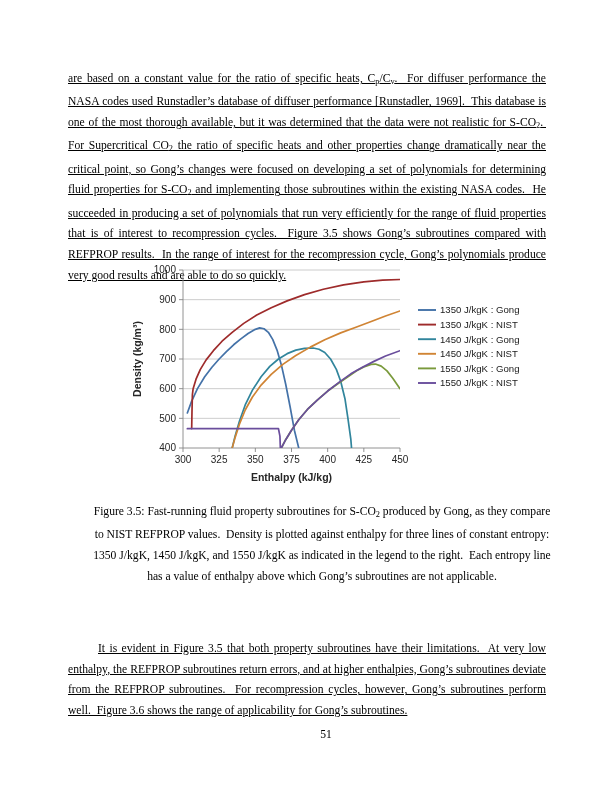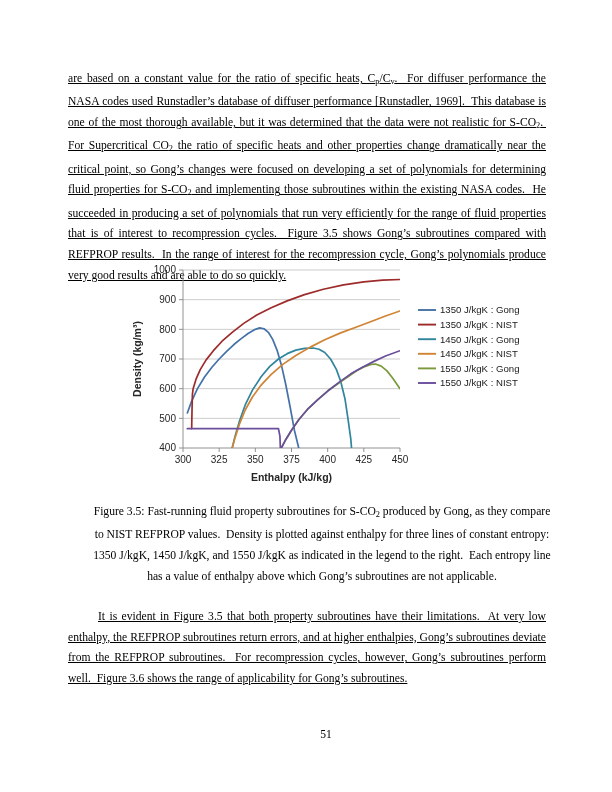--- a/index.html
+++ b/index.html
@@ -26,21 +26,21 @@
     left: 68px;
     width: 478px;
     font-size: 11.6px;
     line-height: 20.6px;
     text-align: justify;
     color: #000;
     text-decoration: underline;
   }
   #para-1 { top: 69px; }
   #para-3 { top: 607px; }
-  .indent { text-indent: 30px; }
+  .indent { text-indent: 30px; margin-top: 32px; }
   sub { font-size: 0.72em; vertical-align: -0.22em; }
 
   
   .figure {
     position: absolute;
     left: 128px;
     top: 258px;
     width: 420px;
     height: 232px;
   }

